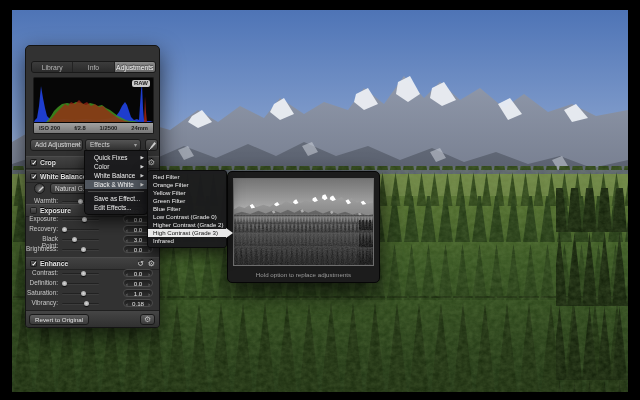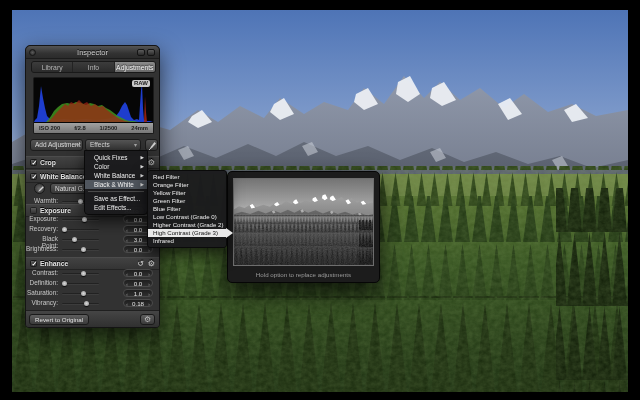--- a/index.html
+++ b/index.html
@@ -195,28 +195,20 @@
 
 <div class="stage">
 
   <div class="photo">
     <svg width="616" height="382" viewBox="0 0 616 382" preserveAspectRatio="xMidYMid slice">
         <use href="#landscape"></use>
       </svg>
   </div>
 
   <div class="panel">
-    <div class="titlebar">
-      <span class="tclose"></span>
-      <span class="title">Inspector</span>
-      <span class="tbtns">
-          <span></span>
-          <span></span>
-        </span>
-    </div>
 
     <div class="tabs">
       <div class="tab">Library</div>
       <div class="tab">Info</div>
       <div class="tab sel">Adjustments</div>
     </div>
 
     <div class="hist">
       <svg width="119" height="44" viewBox="0 0 119 44">
         <polygon fill="#2040d8" opacity=".95" points="0,44 1,42 3,40 5,28 7,8 9,20 11,30 13,38 16,41 22,42 30,41 40,42 52,41 62,42 72,41 78,40 82,38 85,34 88,28 91,24 93,27 95,33 97,39 100,42 103,41 105,42 107,12 108,6 109,30 110,42 113,43 116,43 119,44"></polygon>

